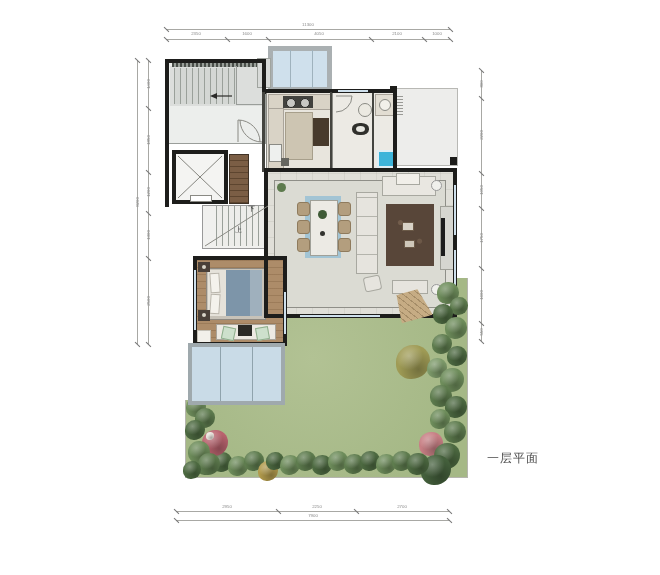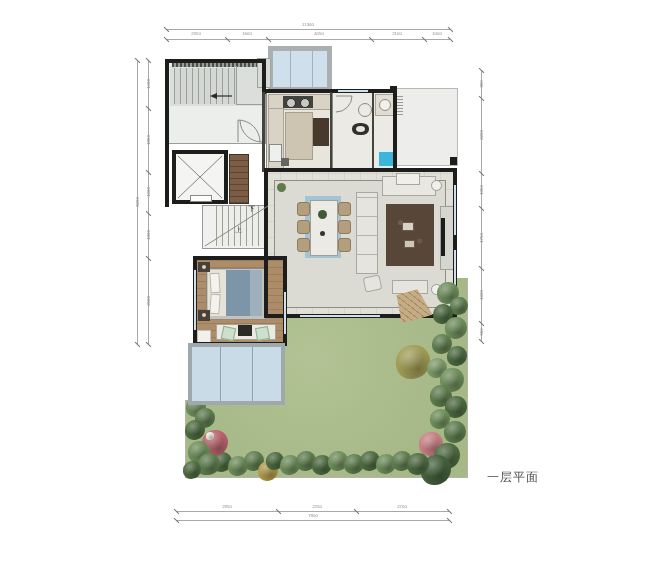--- a/index.html
+++ b/index.html
@@ -268,15 +268,15 @@
       <div class="tree" style="left: 186px; top: 397px; width: 20px; height: 20px; background: radial-gradient(circle at 38% 32%, rgba(255, 255, 255, 0.32), rgba(255, 255, 255, 0) 45%), radial-gradient(circle at 66% 72%, rgba(0, 0, 0, 0.28), rgba(0, 0, 0, 0) 60%), rgb(110, 141, 91);"></div>
       <div class="tree" style="left: 195px; top: 408px; width: 20px; height: 20px; background: radial-gradient(circle at 38% 32%, rgba(255, 255, 255, 0.32), rgba(255, 255, 255, 0) 45%), radial-gradient(circle at 66% 72%, rgba(0, 0, 0, 0.28), rgba(0, 0, 0, 0) 60%), rgb(94, 124, 78);"></div>
       <div class="tree" style="left: 185px; top: 420px; width: 20px; height: 20px; background: radial-gradient(circle at 38% 32%, rgba(255, 255, 255, 0.32), rgba(255, 255, 255, 0) 45%), radial-gradient(circle at 66% 72%, rgba(0, 0, 0, 0.28), rgba(0, 0, 0, 0) 60%), rgb(77, 106, 65);"></div>
       <div class="tree" style="left: 202px; top: 430px; width: 26px; height: 26px; background: radial-gradient(circle at 38% 32%, rgba(255, 255, 255, 0.32), rgba(255, 255, 255, 0) 45%), radial-gradient(circle at 66% 72%, rgba(0, 0, 0, 0.28), rgba(0, 0, 0, 0) 60%), rgb(185, 99, 110);"></div>
       <div class="tree" style="left: 206px; top: 432px; width: 8px; height: 8px; background: radial-gradient(circle at 38% 32%, rgba(255, 255, 255, 0.32), rgba(255, 255, 255, 0) 45%), radial-gradient(circle at 66% 72%, rgba(0, 0, 0, 0.28), rgba(0, 0, 0, 0) 60%), rgb(234, 230, 222);"></div>
       <div class="tree" style="left: 188px; top: 441px; width: 22px; height: 22px; background: radial-gradient(circle at 38% 32%, rgba(255, 255, 255, 0.32), rgba(255, 255, 255, 0) 45%), radial-gradient(circle at 66% 72%, rgba(0, 0, 0, 0.28), rgba(0, 0, 0, 0) 60%), rgb(110, 141, 91);"></div>
       <div class="tree" style="left: 198px; top: 453px; width: 22px; height: 22px; background: radial-gradient(circle at 38% 32%, rgba(255, 255, 255, 0.32), rgba(255, 255, 255, 0) 45%), radial-gradient(circle at 66% 72%, rgba(0, 0, 0, 0.28), rgba(0, 0, 0, 0) 60%), rgb(94, 124, 78);"></div>
       <div class="tree" style="left: 183px; top: 461px; width: 18px; height: 18px; background: radial-gradient(circle at 38% 32%, rgba(255, 255, 255, 0.32), rgba(255, 255, 255, 0) 45%), radial-gradient(circle at 66% 72%, rgba(0, 0, 0, 0.28), rgba(0, 0, 0, 0) 60%), rgb(77, 106, 65);"></div>
     </div>
 
-  <span class="plan-title" style="left:487px;top:469px;">一层平面</span>
+  <span class="plan-title" style="left:487px;top:450px;">一层平面</span>
 
 </div>
 
 </body></html>

